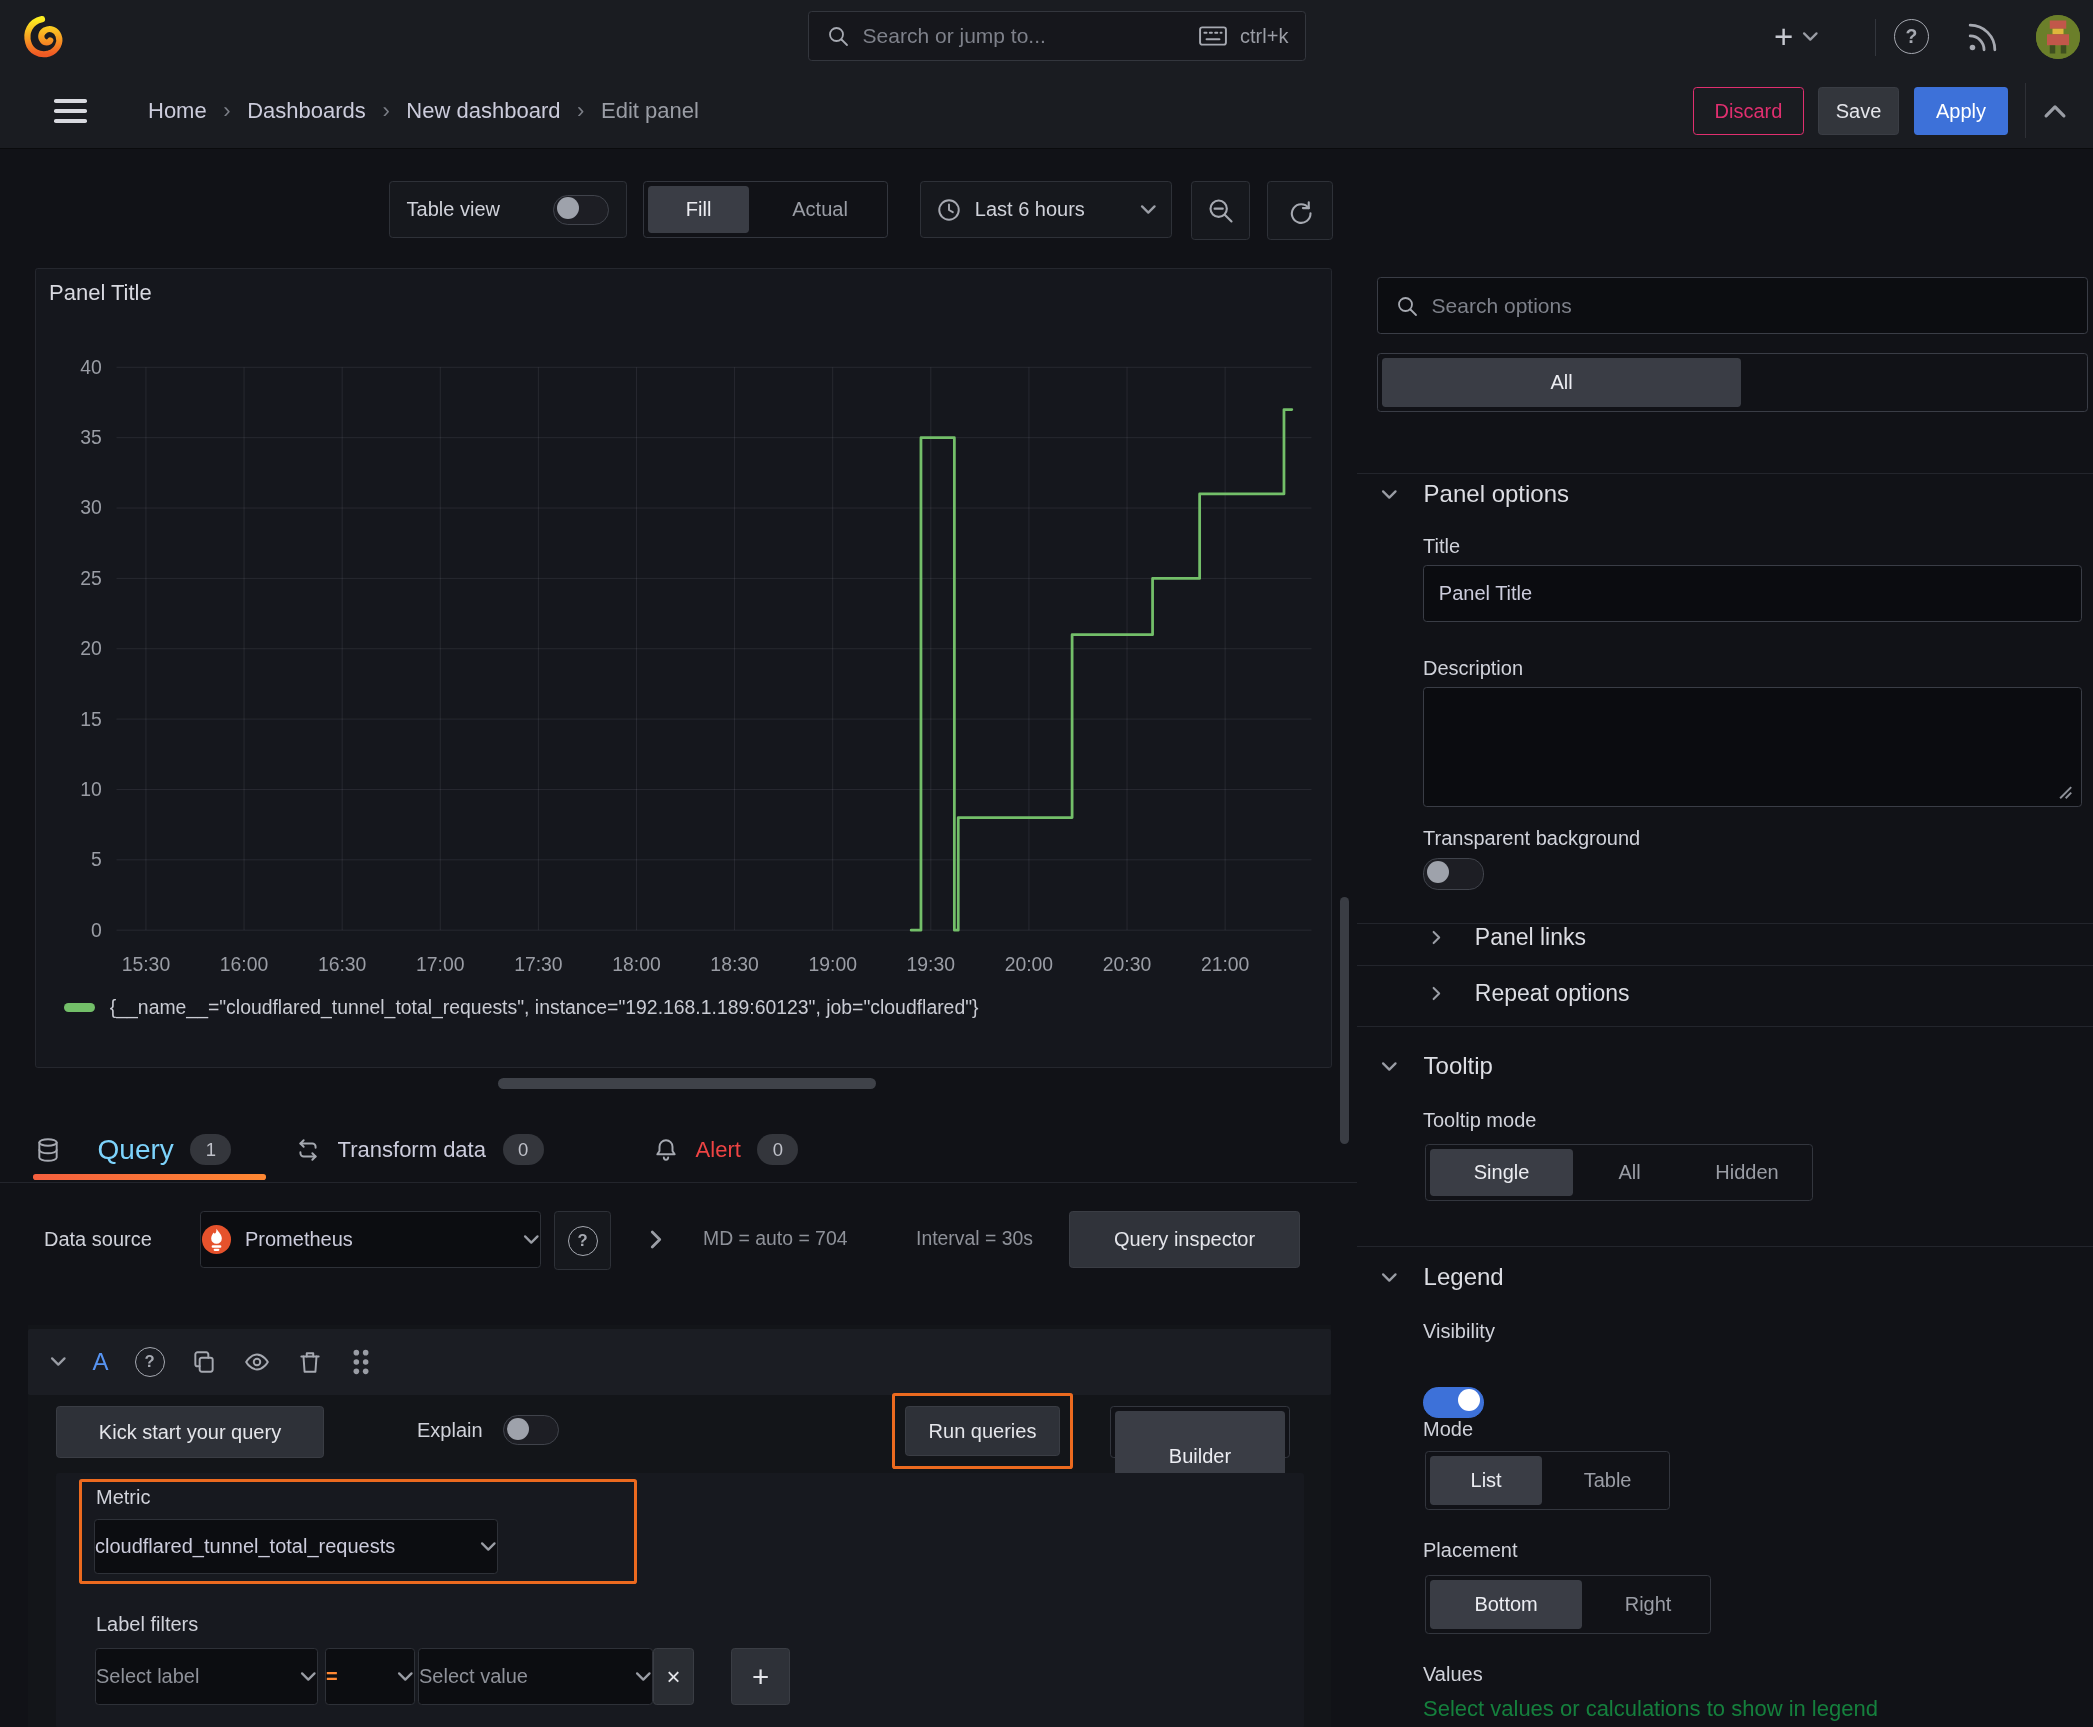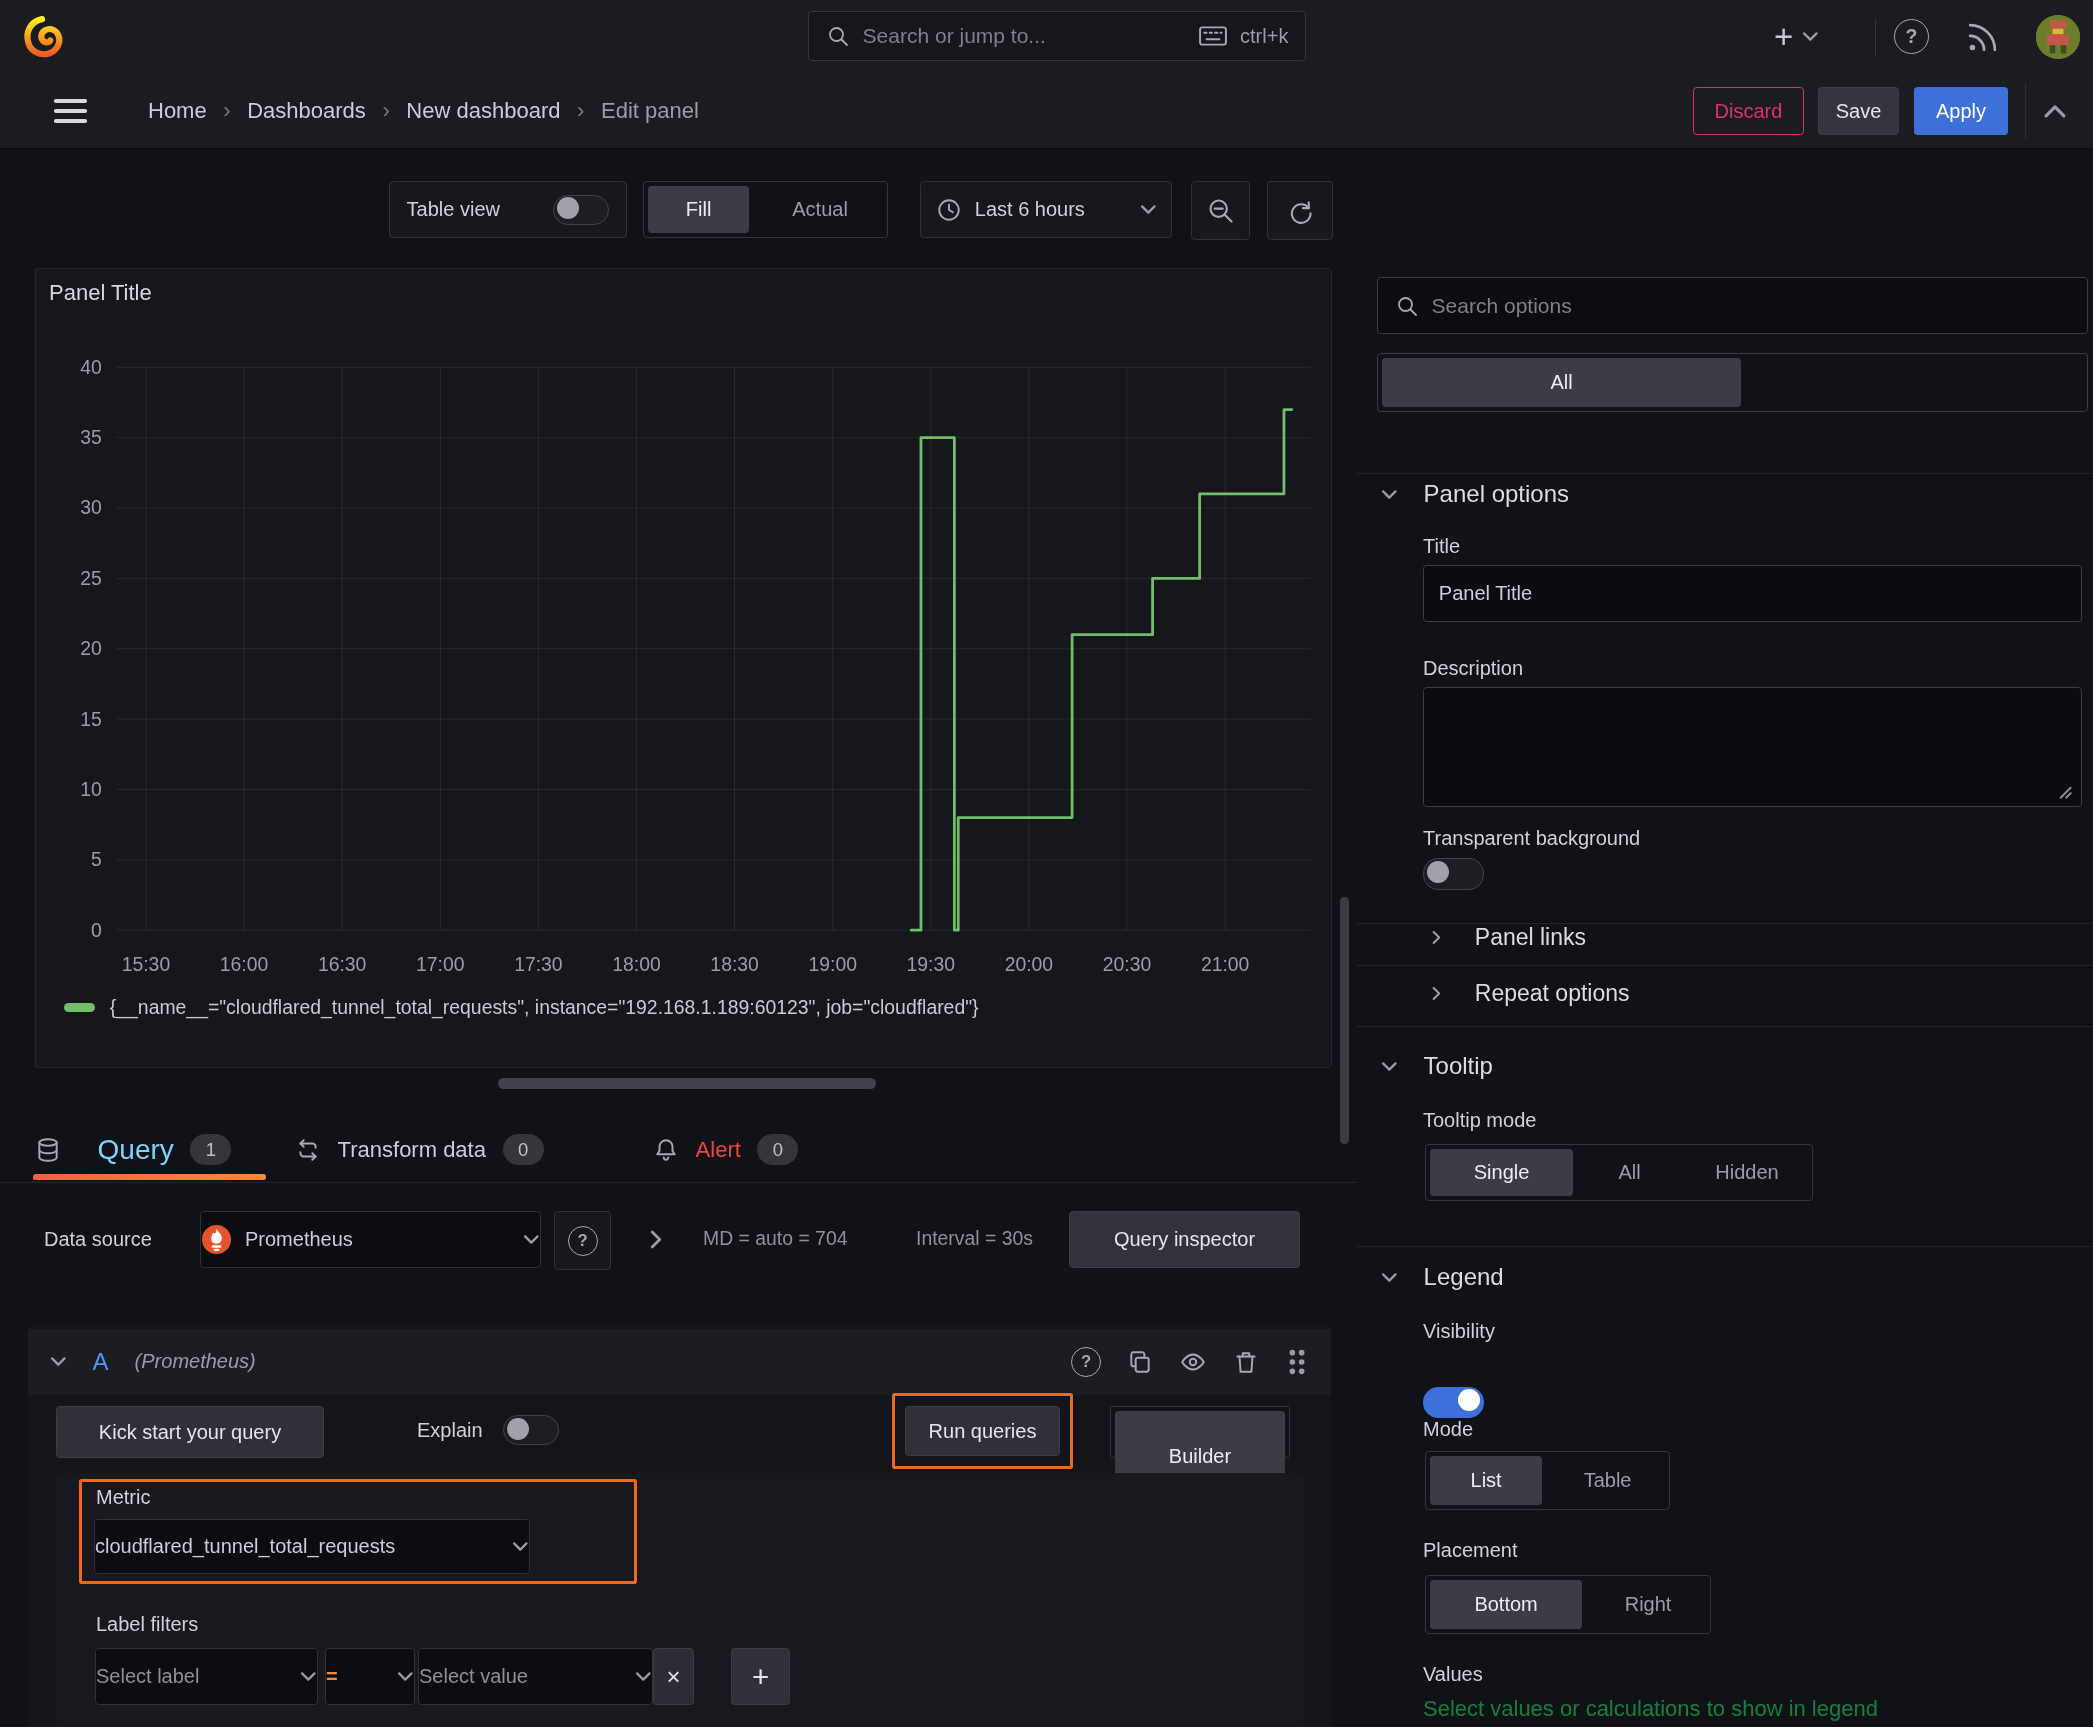--- a/index.html
+++ b/index.html
@@ -274,21 +274,20 @@
   <span class="abs" style="left:916px;top:1227px;font-size:19.4px;color:#8e9199;">Interval = 30s</span>
   <div class="abs btn" style="left:1069px;top:1211px;width:231px;height:57px;background:#30333a;">Query inspector</div>
 
   <div class="abs" style="left:28px;top:1325px;width:1303px;height:402px;background:#131519;">
 
     <div class="abs flex" style="left:0;top:3.7px;width:1303px;height:66px;background:#1b1d23;border-radius:1.8px;padding:0 22px;box-sizing:border-box;gap:26px;">
       <svg class="chv" viewBox="0 0 16 10">
           <path d="M2 2l6 6 6-6"></path>
         </svg>
       <span style="font-size:24px;color:var(--c-refid-blue);font-weight:500;">A</span>
-      <span style="font-size:20px;color:#9a9da5;font-style:italic;flex:1;">(Prometheus)</span>
       <span class="qm" style="width:28px;height:28px;font-size:16.6px;">?</span>
       <svg class="ico" width="26" height="26" viewBox="0 0 24 24">
           <rect x="8" y="8" width="12" height="13" rx="2"></rect>
           <path d="M16 8V5a2 2 0 0 0-2-2H6a2 2 0 0 0-2 2v9a2 2 0 0 0 2 2h2"></path>
         </svg>
       <svg class="ico" width="28" height="26" viewBox="0 0 24 24">
           <path d="M2 12s4-7 10-7 10 7 10 7-4 7-10 7S2 12 2 12z"></path>
           <circle cx="12" cy="12" r="3"></circle>
         </svg>
       <svg class="ico" width="26" height="26" viewBox="0 0 24 24">
@@ -317,21 +316,21 @@
     <div class="abs annot" style="left:864px;top:68px;width:181px;height:76px;box-sizing:border-box;"></div>
     <div class="abs btn" style="left:877px;top:81px;width:155px;height:50px;">Run queries</div>
     <div class="abs seg-wrap" style="left:1082px;top:81px;width:180px;height:52px;flex-direction:column;">
       <div class="seg on" style="flex:0 0 92px;">Builder</div>
       <div class="seg" style="flex:1;">Code</div>
     </div>
 
     <div class="abs" style="left:28px;top:148px;width:1248px;height:255px;background:#17191f;border-radius:2.8px;">
       <div class="abs annot" style="left:23px;top:5.5px;width:558px;height:105px;box-sizing:border-box;"></div>
       <span class="abs lbl" style="left:40px;top:13px;">Metric</span>
-      <div class="abs dd" style="left:38px;top:46px;width:436px;height:55px;">
+      <div class="abs dd" style="left:38px;top:46px;width:404px;height:55px;">
         <span class="grow">cloudflared_tunnel_total_requests</span>
         <svg class="chv" viewBox="0 0 16 10">
             <path d="M2 2l6 6 6-6"></path>
           </svg>
       </div>
 
       <span class="abs lbl" style="left:40px;top:140px;">Label filters</span>
       <div class="abs dd" style="left:39px;top:175px;width:223px;height:57px;">
         <span class="ph grow">Select label</span>
         <svg class="chv" viewBox="0 0 16 10">

